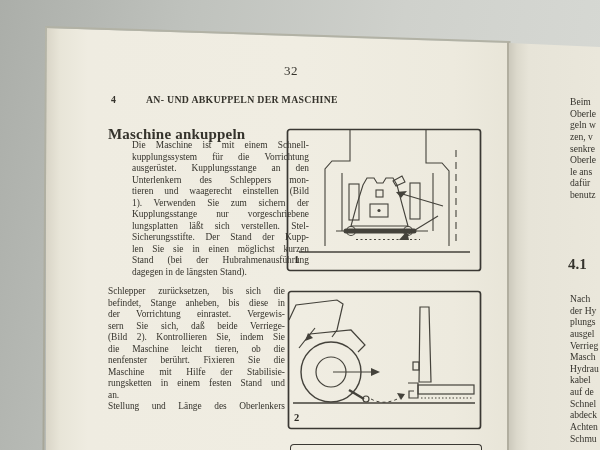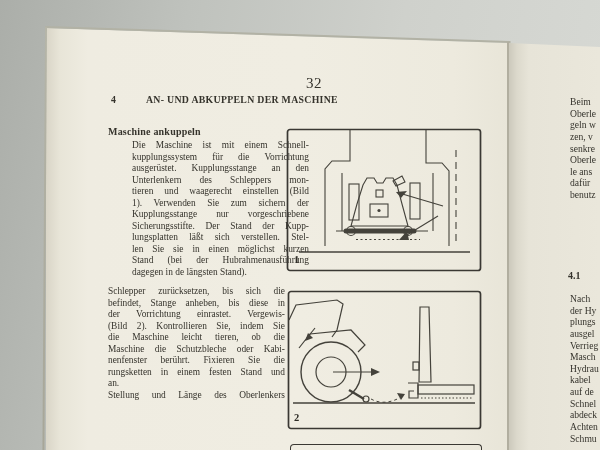--- a/index.html
+++ b/index.html
@@ -26,36 +26,36 @@
     transform:rotate(1.85deg);transform-origin:left center;border-radius:2px;
   }
   .edge-left{
     position:absolute;left:45px;top:27px;width:2px;height:423px;
     background:linear-gradient(#b5b5a8,#a7a698);transform:rotate(0.35deg);transform-origin:top center;
   }
   .edge-gutter{
     position:absolute;left:507px;top:42px;width:2px;height:408px;background:#b1ae9f;
   }
   
-  .pagenum{position:absolute;left:306px;top:63px;font-size:15px;letter-spacing:0.5px;margin-top:12px;}
+  .pagenum{position:absolute;left:284px;top:63px;font-size:13px;letter-spacing:0.5px;}
   .heading{position:absolute;left:111px;top:94px;width:280px;font-weight:bold;font-size:9.8px;letter-spacing:0.3px;white-space:nowrap;}
   .heading .hnum{position:absolute;left:0;top:0;}
   .heading .htitle{position:absolute;left:35px;top:0;font-family:Liberation Serif, serif;}
-  .subheading{position:absolute;left:108px;top:126px;font-weight:bold;font-size:10px;letter-spacing:0.2px;}
+  .subheading{position:absolute;left:108px;top:126px;font-weight:bold;font-size:15px;letter-spacing:0.2px;}
   .para{position:absolute;left:108px;width:177px;font-size:9.4px;}
   .para .tline{height:11.5px;line-height:11.5px;text-align:justify;text-align-last:justify;}
   .para .tline.tlast{text-align-last:left;}
   #para1{top:140px;margin-left:24px;}
   #para2{top:286px;}
   
   .frag{position:absolute;left:570px;width:40px;font-size:9.6px;}
   .frag .tline{height:11.65px;line-height:11.65px;white-space:nowrap;text-align:left;}
   #fragTop{top:96px;}
   #fragBottom{top:293px;}
-  .rsec{position:absolute;left:568px;top:270px;font-weight:bold;font-size:10px;}
+  .rsec{position:absolute;left:568px;top:256px;font-weight:bold;font-size:15px;}
   
   .fig{position:absolute;}
   #fig1{left:286px;top:128px;width:196px;height:144px;}
   #fig2{left:287px;top:290px;width:195px;height:140px;}
   .figlabel{position:absolute;font-weight:bold;font-size:10.5px;color:#2e2c26;}
   #fig1 .figlabel{left:8px;top:126px;}
   #fig2 .figlabel{left:7px;top:122px;}
   #fig3partial{
     position:absolute;left:290px;top:444px;width:190px;height:8px;
     border:1.6px solid #3a3833;border-bottom:none;border-radius:4px 4px 0 0;background:transparent;
@@ -83,35 +83,36 @@
   <div class="subheading">Maschine ankuppeln</div>
 
   <div id="para1" class="para">
       <div class="tline">Die Maschine ist mit einem Schnell-</div>
       <div class="tline">kupplungssystem für die Vorrichtung</div>
       <div class="tline">ausgerüstet. Kupplungsstange an den</div>
       <div class="tline">Unterlenkern des Schleppers mon-</div>
       <div class="tline">tieren und waagerecht einstellen (Bild</div>
       <div class="tline">1). Verwenden Sie zum sichern der</div>
       <div class="tline">Kupplungsstange nur vorgeschriebene</div>
+      <div class="tline">lungsplatten läßt sich verstellen. Stel-</div>
       <div class="tline">Sicherungsstifte. Der Stand der Kupp-</div>
-      <div class="tline">lungsplatten läßt sich verstellen. Stel-</div>
       <div class="tline">len Sie sie in einen möglichst kurzen</div>
       <div class="tline">Stand (bei der Hubrahmenausführung</div>
       <div class="tline tlast">dagegen in de längsten Stand).</div>
     </div>
 
   <div id="para2" class="para">
       <div class="tline">Schlepper zurücksetzen, bis sich die</div>
       <div class="tline">befindet, Stange anheben, bis diese in</div>
       <div class="tline">der Vorrichtung einrastet. Vergewis-</div>
+      <div class="tline">sern Sie sich, daß beide Verriege-</div>
       <div class="tline">(Bild 2). Kontrollieren Sie, indem Sie</div>
       <div class="tline">die Maschine leicht tieren, ob die</div>
-      <div class="tline">Maschine die Schutzbleche oder Kabi-</div>
       <div class="tline">nenfenster berührt. Fixieren Sie die</div>
+      <div class="tline">Maschine mit Hilfe der Stabilisie-</div>
       <div class="tline">rungsketten in einem festen Stand und</div>
       <div class="tline tlast">an.</div>
       <div class="tline">Stellung und Länge des Oberlenkers</div>
     </div>
 
   <div id="fig1" class="fig">
     <svg width="196" height="144" viewBox="0 0 196 144">
       <rect x="1.5" y="1.5" width="193" height="141" rx="2.5" fill="none" stroke="#3a3833" stroke-width="1.7"></rect>
       <g fill="none" stroke="#44423b" stroke-width="1.1">
 

